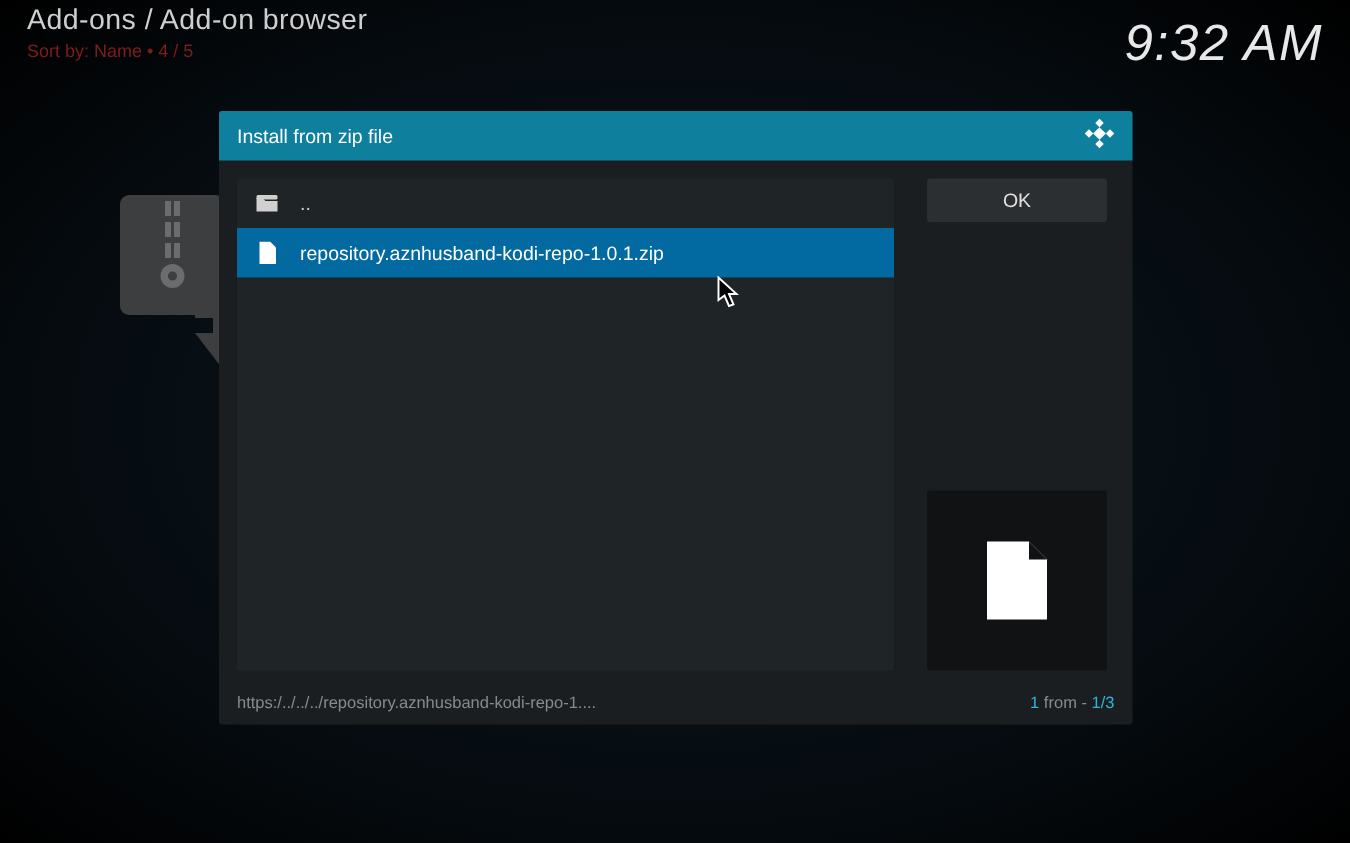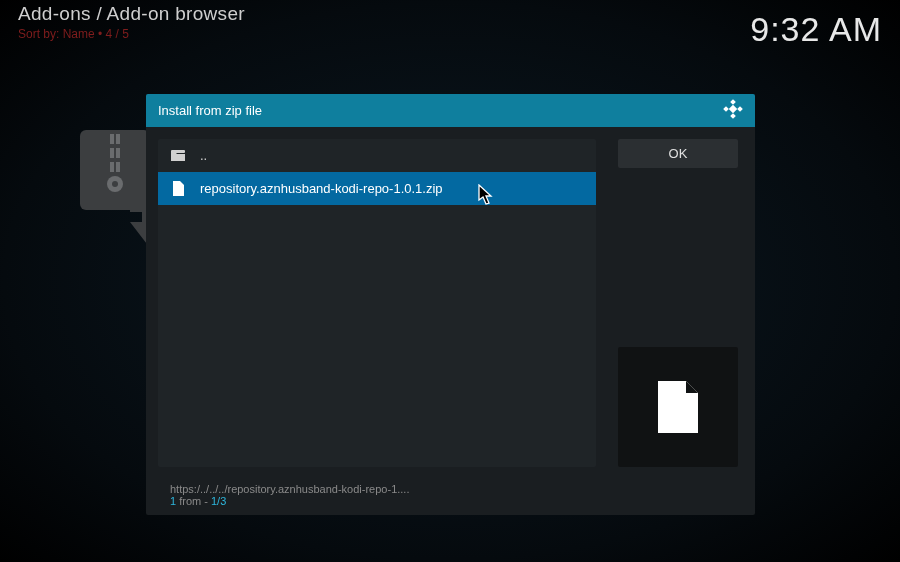--- a/index.html
+++ b/index.html
@@ -32,34 +32,35 @@
     margin-top: 2px;
   }
   .clock {
     position: absolute;
     top: 10px;
     right: 18px;
     font-size: 34px;
     font-weight: 300;
     color: #e8e8e8;
     letter-spacing: 1px;
+    font-style: italic;
   }
 
   
   .zipper-icon {
     position: absolute;
     left: 80px;
     top: 130px;
   }
 
   
   .dialog {
     position: absolute;
     left: 146px;
-    top: 94px;
+    top: 74px;
     width: 609px;
     background: #1a1e21;
     border-radius: 2px;
   }
   .dialog-header {
     background: #0f7f9e;
     height: 33px;
     display: flex;
     align-items: center;
     justify-content: space-between;
@@ -128,24 +129,23 @@
     display: flex;
     align-items: center;
     justify-content: center;
     border-radius: 2px;
   }
 
   
   .dialog-footer {
     display: flex;
     justify-content: space-between;
-    padding: 4px 12px 8px 24px;
+    padding: 4px 12px 8px 12px;
     font-size: 11px;
     color: #8a8a8a;
-    flex-direction: column;
   }
   .dialog-footer .count .hl { color: #2db6dc; }
 
   
   .cursor {
     position: absolute;
     left: 478px;
     top: 184px;
     pointer-events: none;
   }

